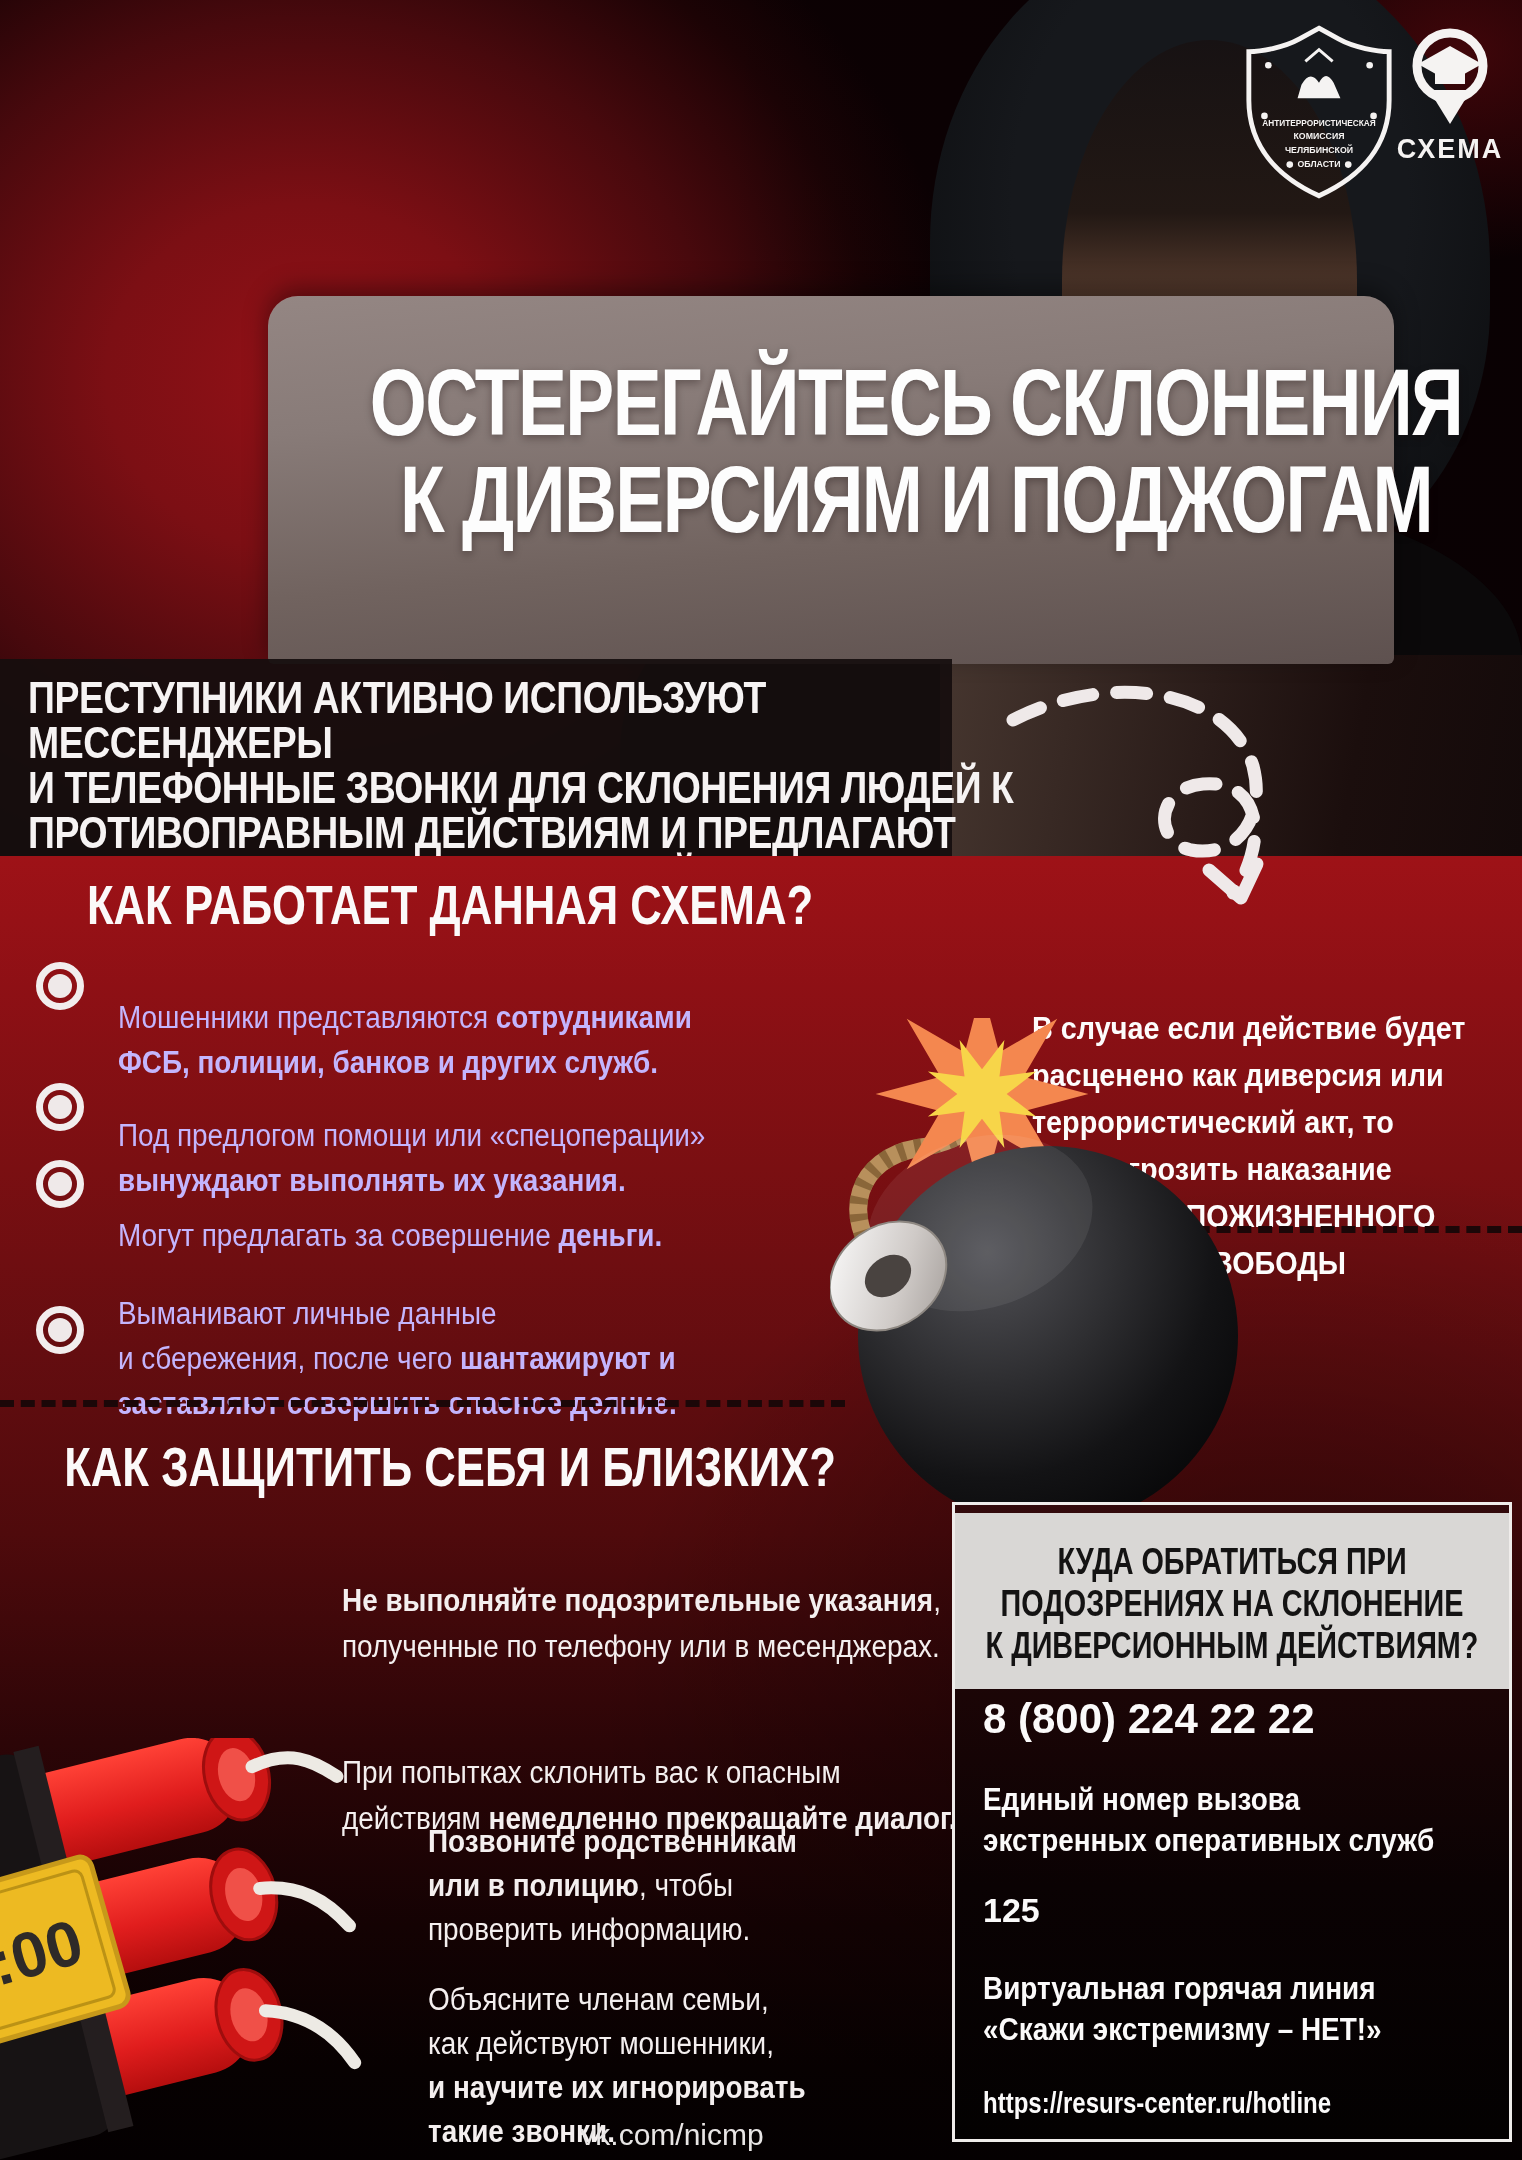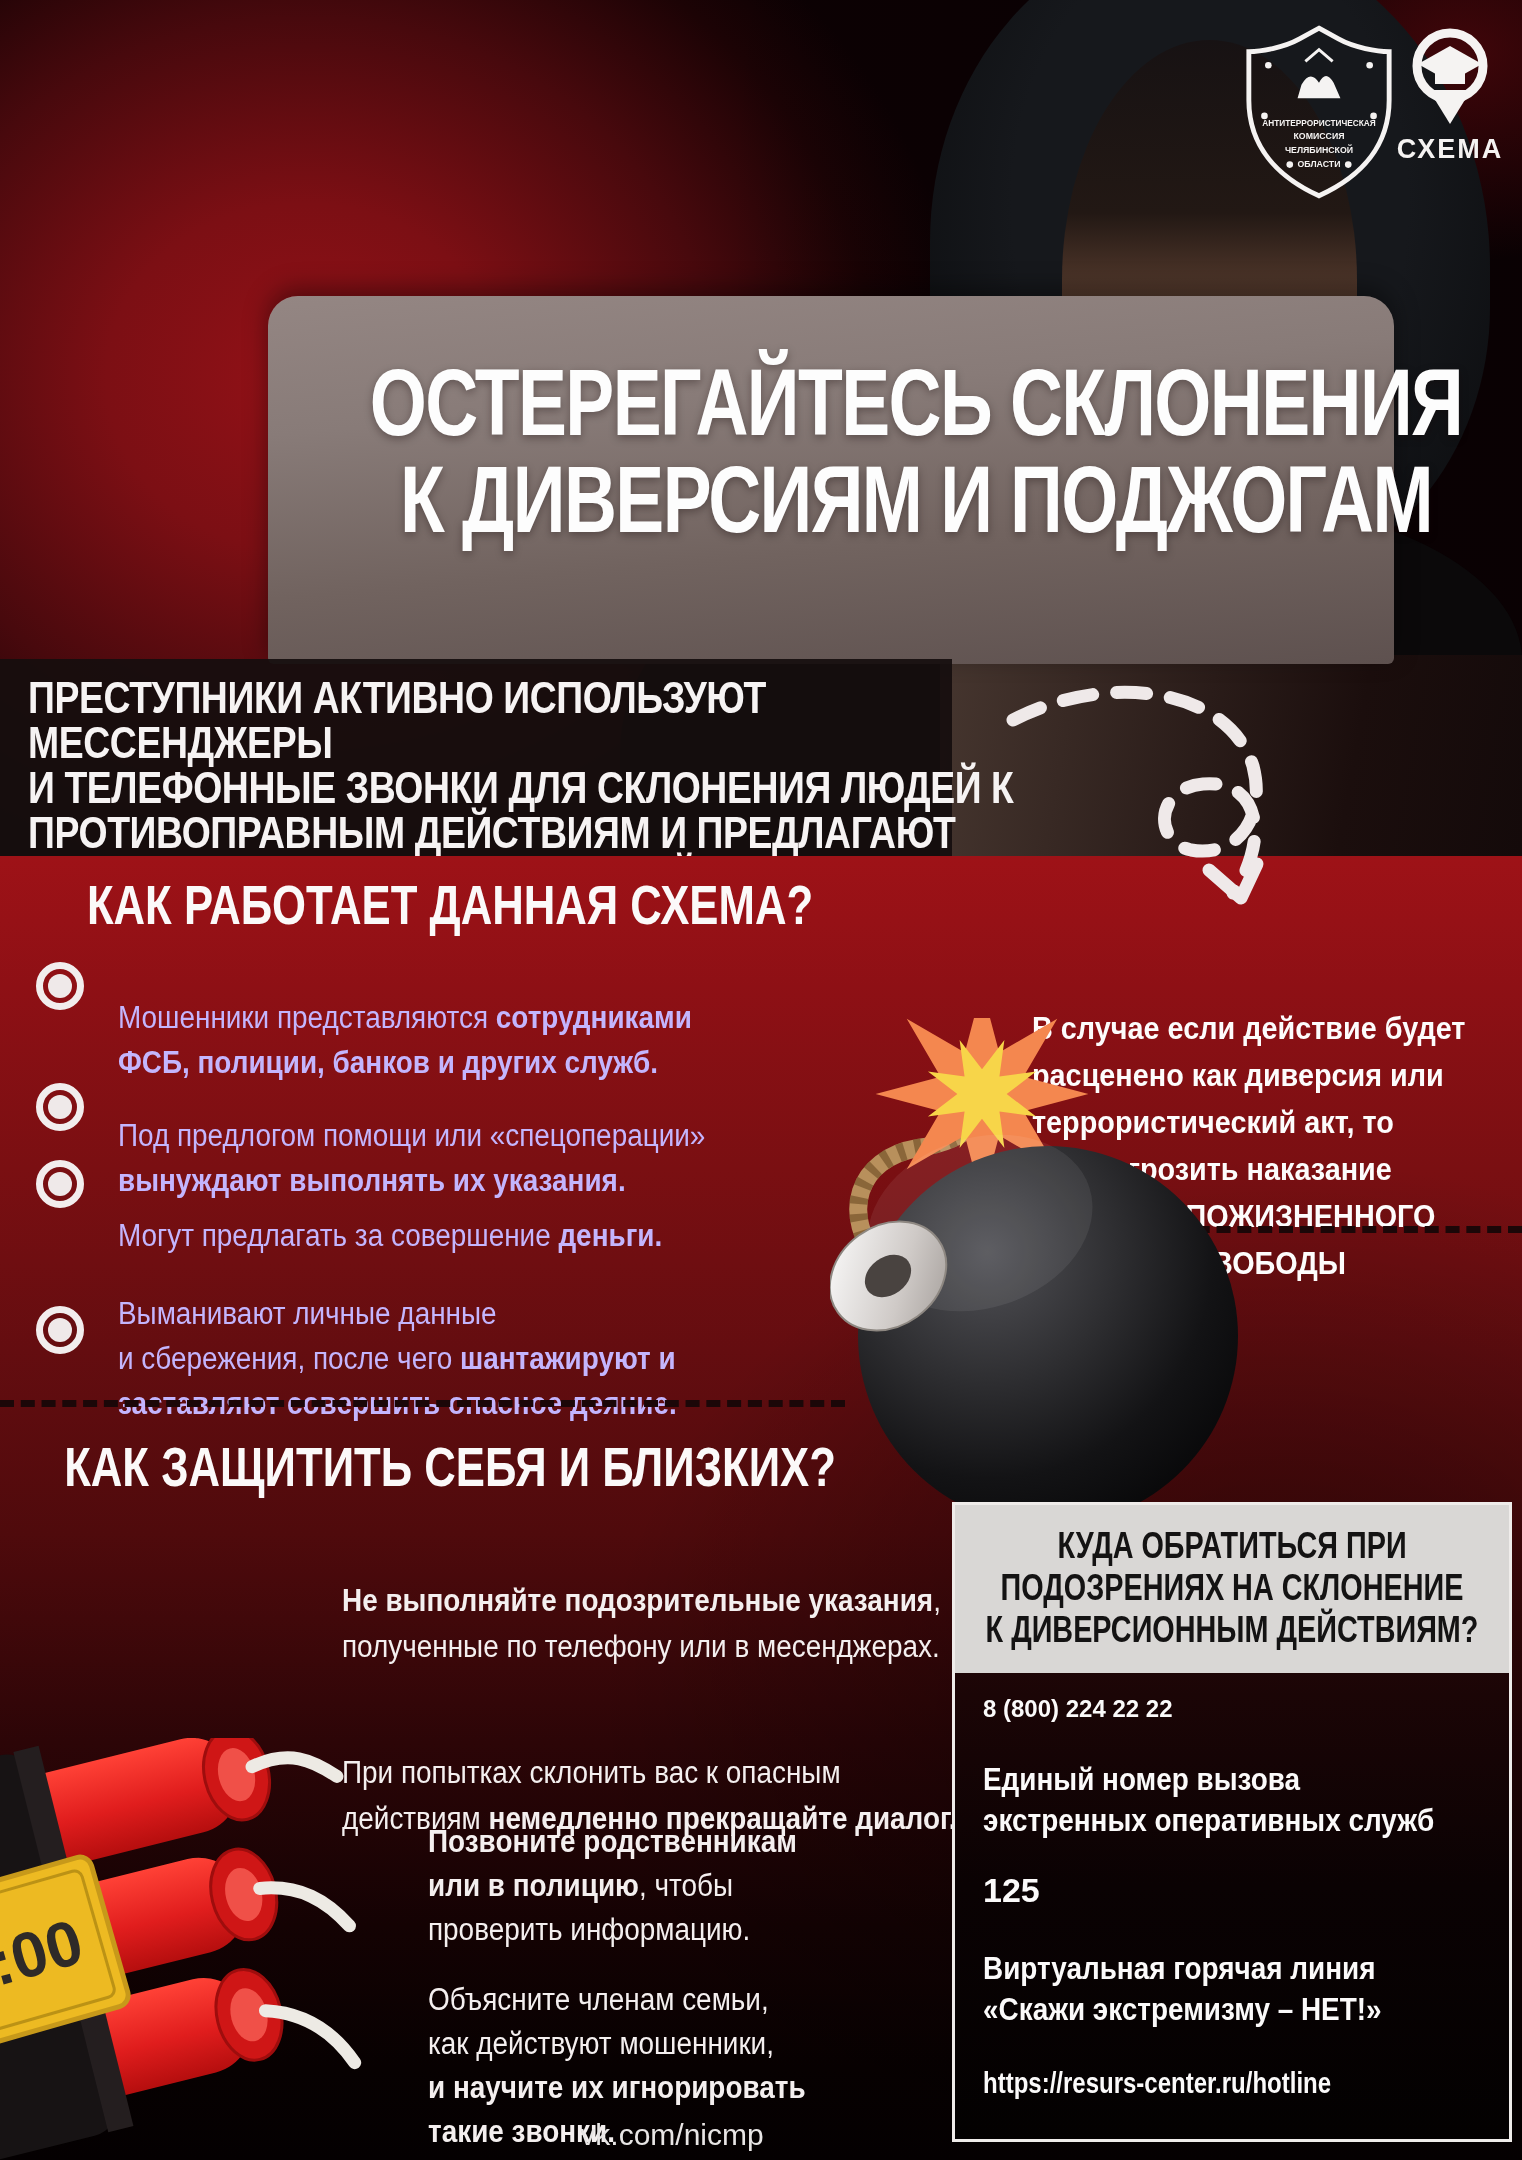--- a/index.html
+++ b/index.html
@@ -68,26 +68,26 @@
 
   .divider{border-top:7px dashed #1b0708;height:0;}
 
   .para{font-size:31px;color:#f4efef;}
   .p12{line-height:46px;}
   .p34{line-height:44px;}
 
   
   .panel{left:952px;top:1502px;width:560px;height:640px;border:3px solid #efecea;
     background:linear-gradient(180deg,#330a0c 0%,#1b0506 30%,#0a0203 60%,#030101 100%);}
-  .panel-head{position:absolute;left:0;top:0;width:100%;padding:20px 0 22px 0;background:#d9d7d5;}
+  .panel-head{position:absolute;left:0;top:8px;width:100%;padding:28px 0 22px 0;background:#d9d7d5;}
   .panel-head-in{position:relative;left:50%;margin-left:-310px;width:620px;text-align:center;
     font-weight:700;font-size:36px;line-height:42px;color:#141313;}
   .panel-body{position:absolute;left:28px;top:158px;width:500px;color:#fbfafa;}
   .c-org{margin-top:26px;font-size:33px;font-weight:700;}
-  .c-phone{margin-top:32px;font-size:24px;font-weight:700;}
+  .c-phone{margin-top:32px;font-size:42px;font-weight:700;}
   .c-l112{margin-top:36px;font-size:31px;font-weight:700;line-height:41px;width:540px;}
   .c-112{margin-top:30px;font-size:34px;font-weight:700;}
   .c-hot{margin-top:38px;font-size:31px;font-weight:700;line-height:41px;width:540px;}
   .c-url{margin-top:36px;font-size:30px;font-weight:700;width:660px;}
 
   .footer{left:472px;top:2118px;width:400px;text-align:center;font-size:30px;color:#e8e5e5;}
 </style>
 </head>
 <body>
 

